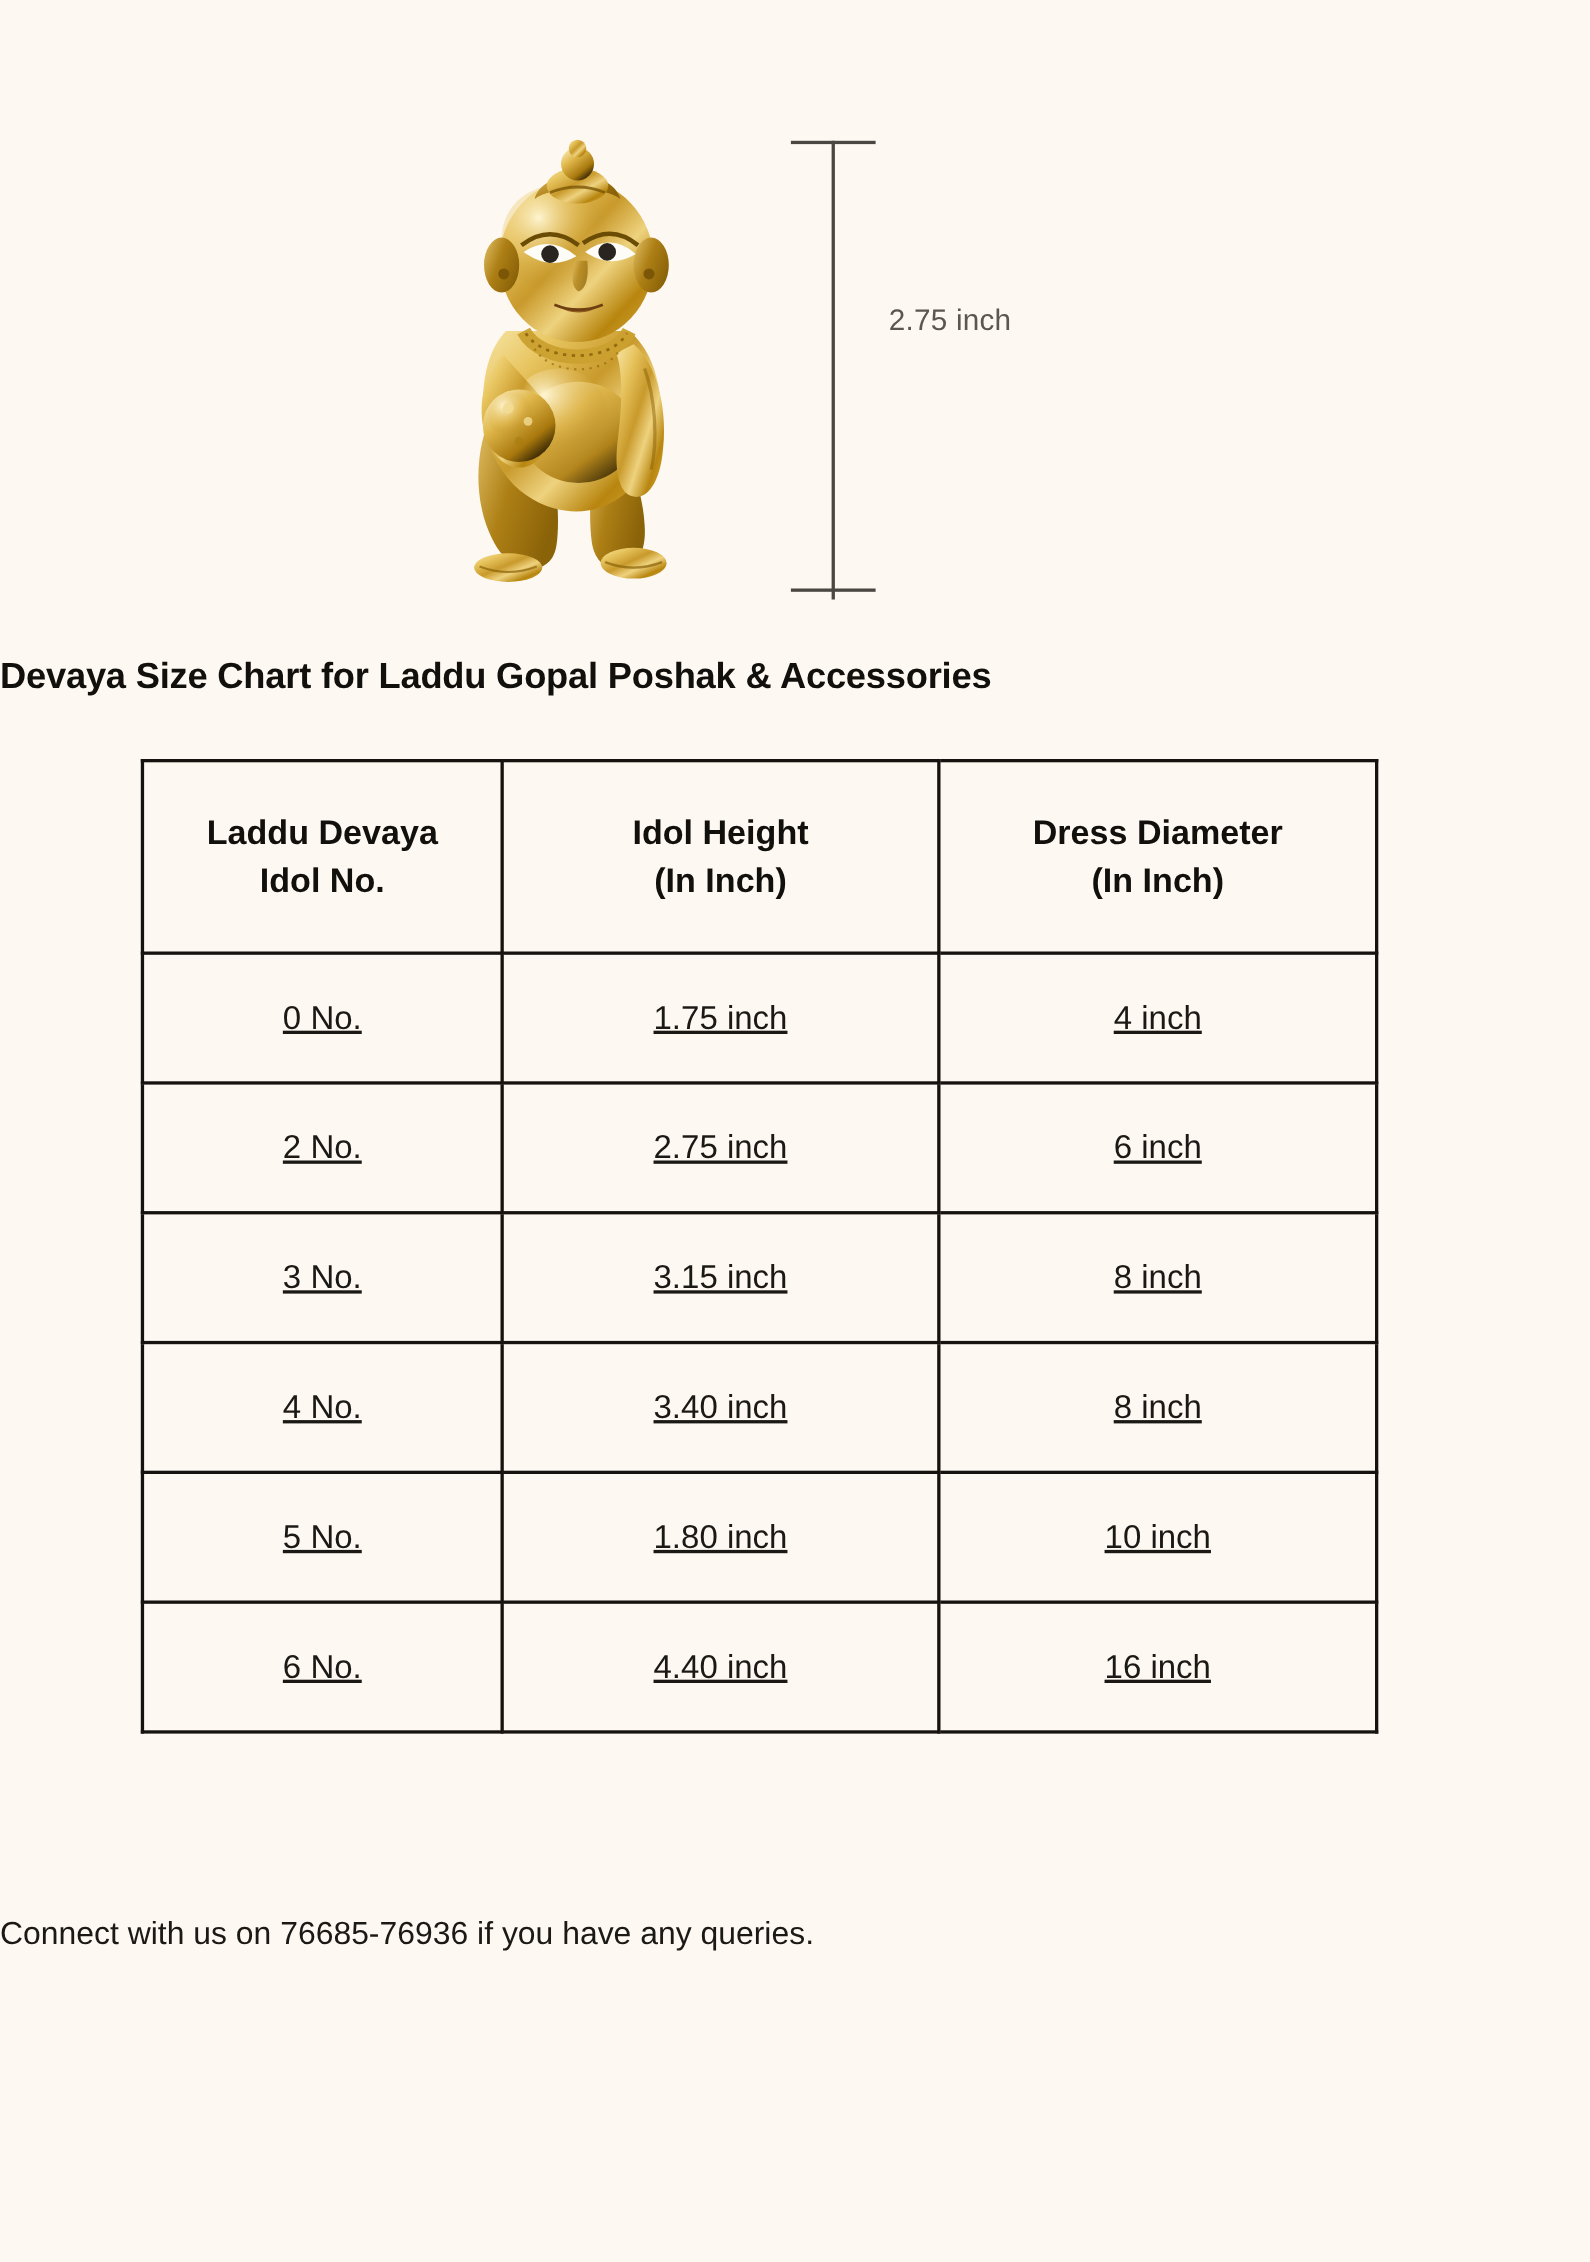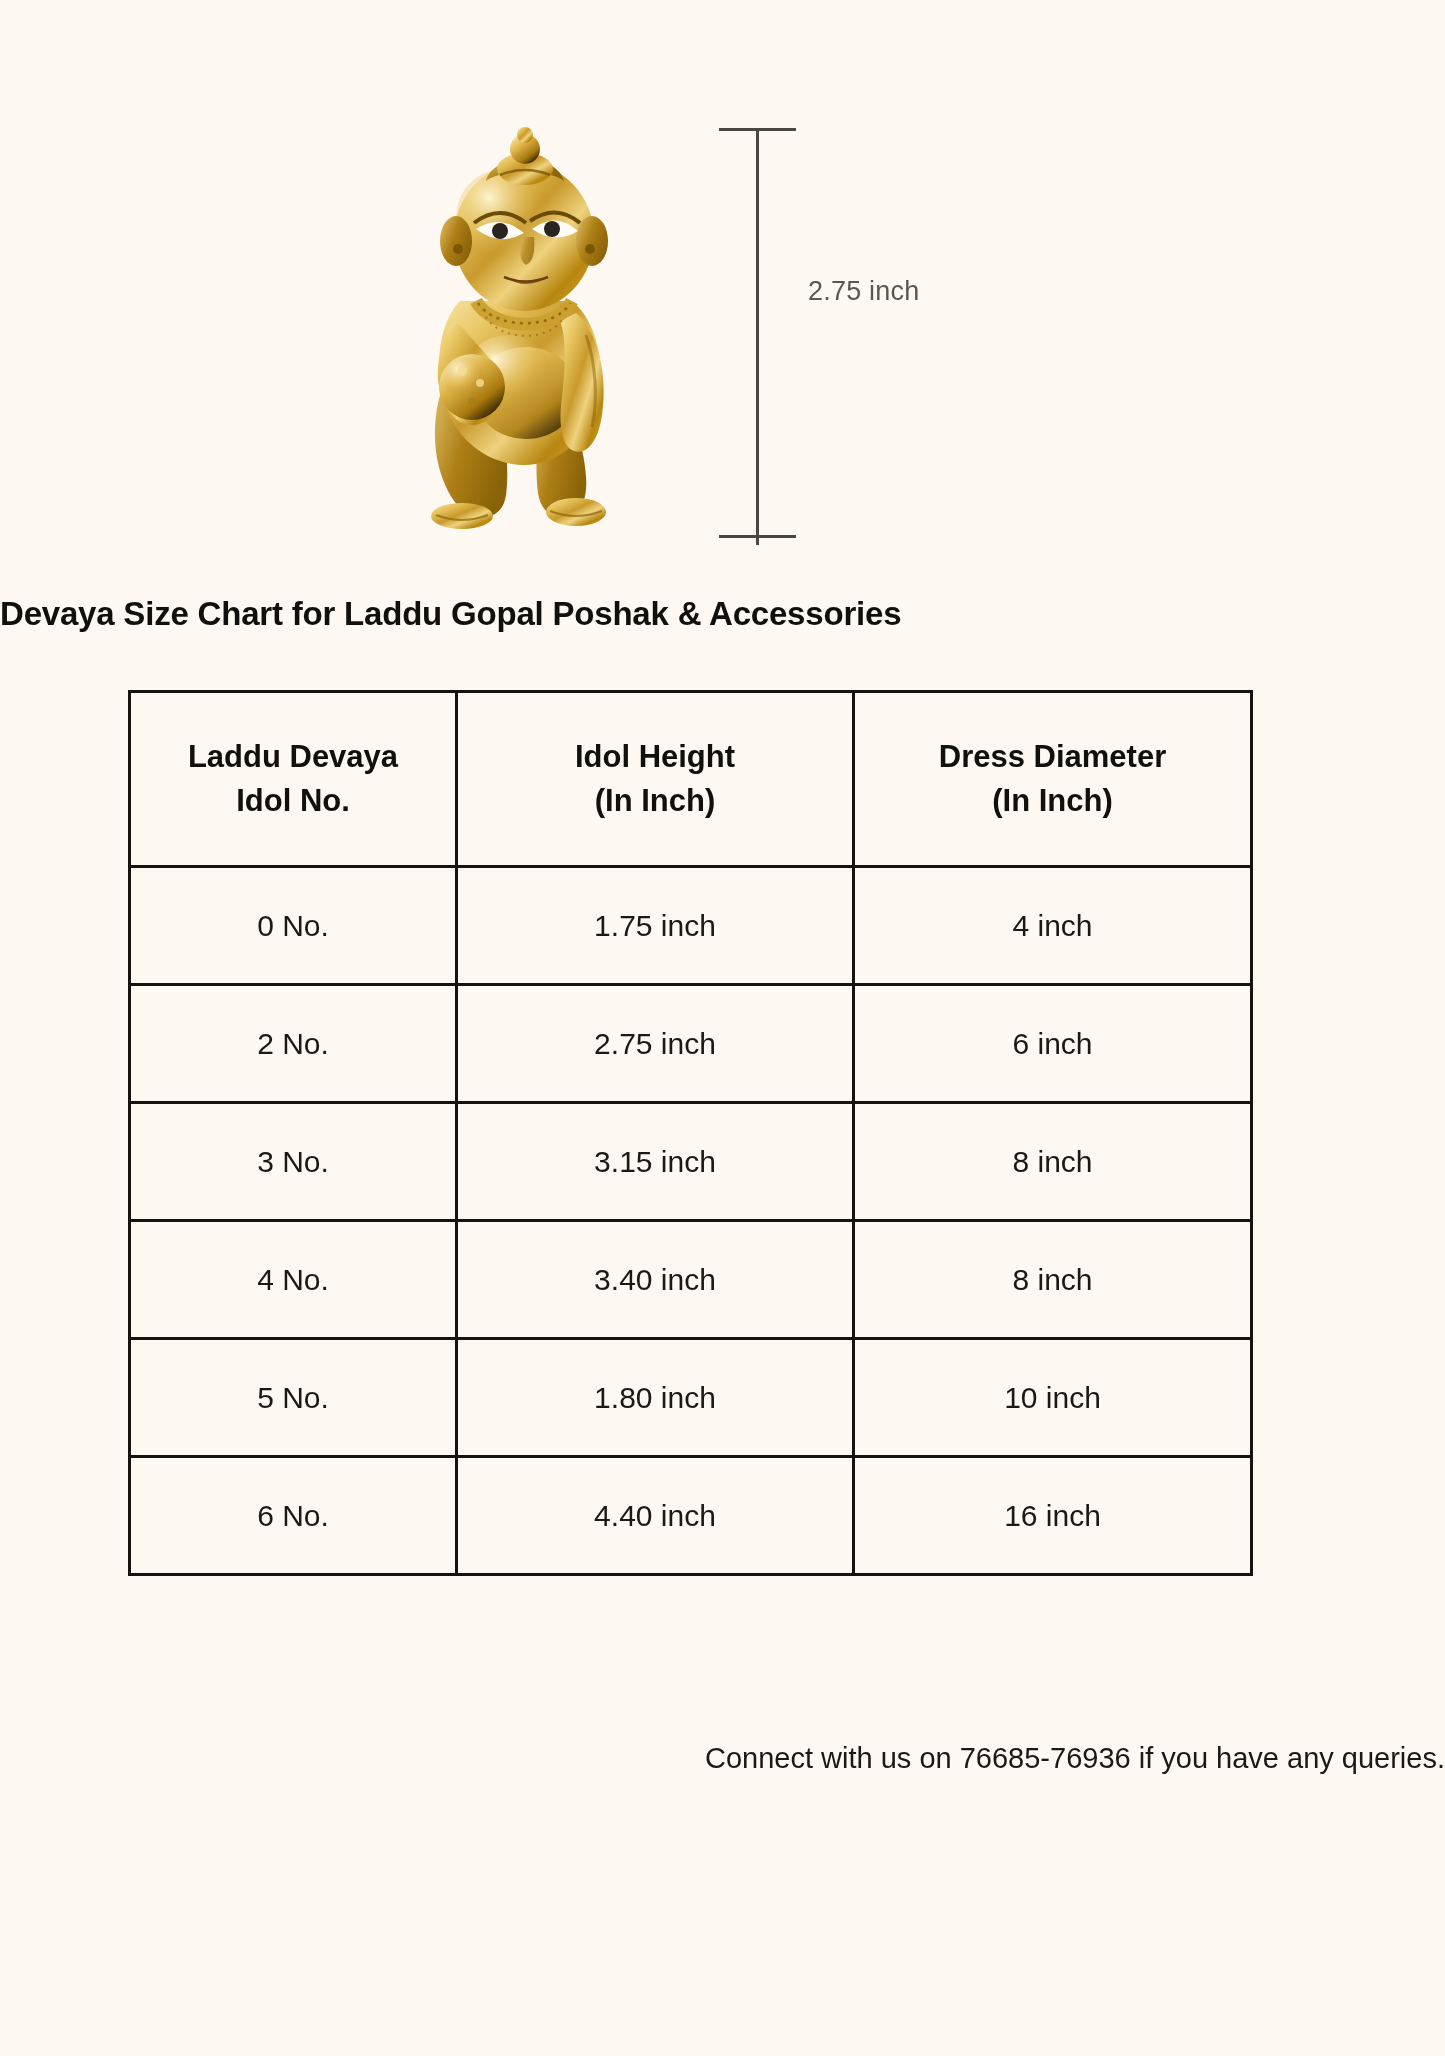--- a/index.html
+++ b/index.html
@@ -124,29 +124,30 @@
     color: #12100d;
     line-height: 1.42;
   }
   .size-table thead th .hline { display: block; }
 
   .size-table tbody td {
     height: 115px;
     font-size: 30px;
     font-weight: 400;
     color: #1b1916;
+    text-decoration: underline;
   }
 
   
   .footer-note {
     position: absolute;
     left: 0;
     top: 1742px;
     width: 1445px;
-    text-align: right;
+    text-align: left;
     font-size: 29px;
     font-weight: 400;
     color: #1b1916;
   }
 </style>
 </head>
 <body>
 
 <div class="page">
 

